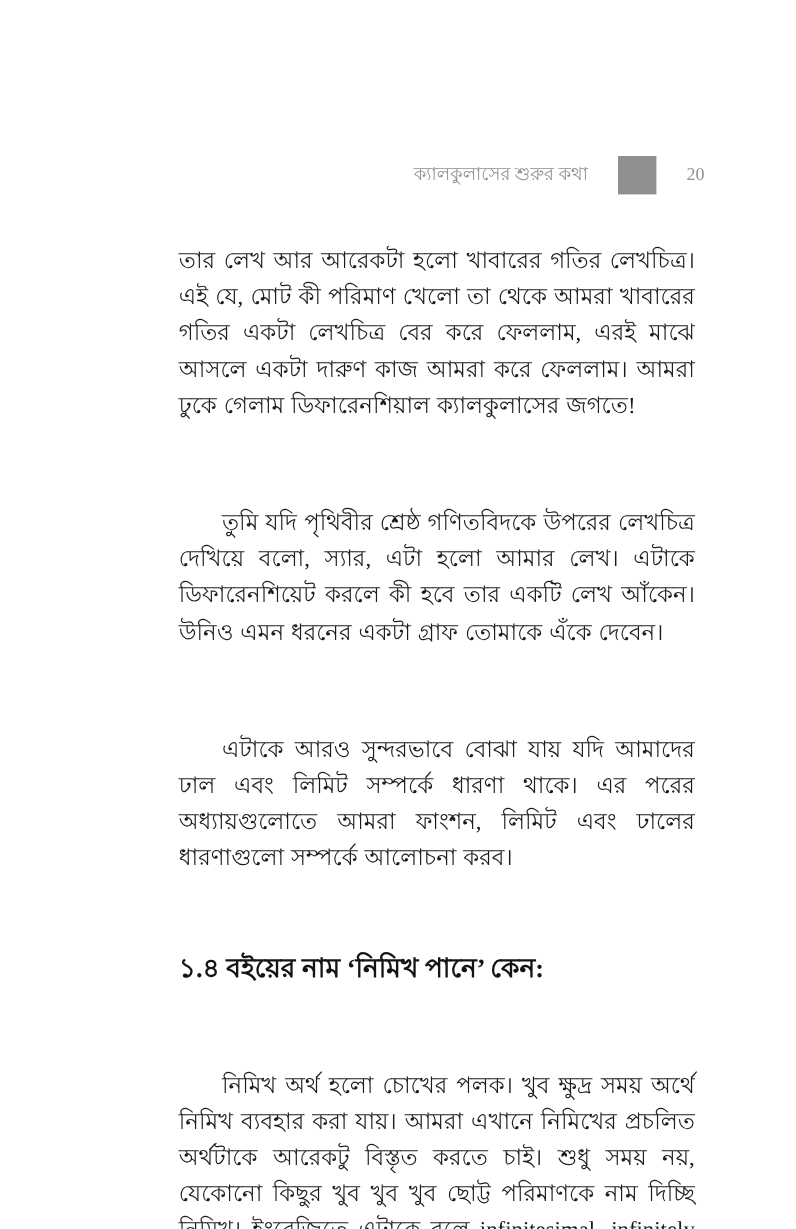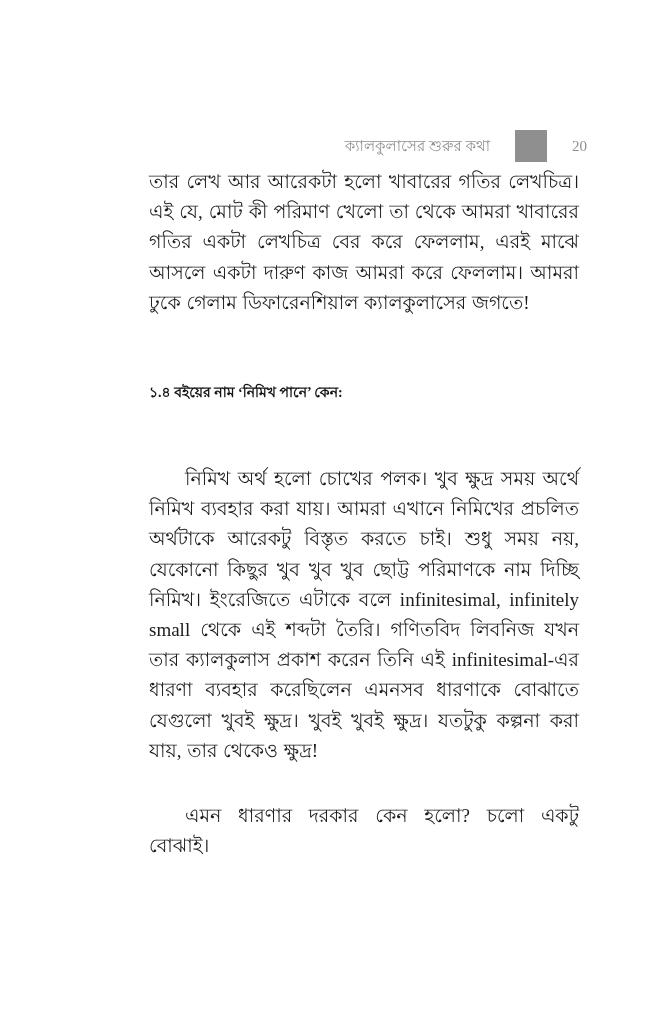--- a/index.html
+++ b/index.html
@@ -39,42 +39,45 @@
     top: 103px;
     left: 85px;
     width: 494px;
   }
   .para {
     font-size: 19px;
     line-height: 30.2px;
     text-align: justify;
     margin-bottom: 3px;
     word-spacing: 1px;
+    margin-top: 36px;
   }
   .para.indent { text-indent: 36px; }
   .section-heading {
-    font-size: 14px;
+    font-size: 22px;
     font-weight: bold;
     line-height: 32px;
     margin-top: 27px;
     margin-bottom: 23px;
     color: #141414;
   }
 </style>
 </head>
 <body>
 
 <div class="page">
 
   <div class="running-header">
     <span>ক্যালকুলাসের শুরুর কথা</span>
     <span class="sq-bullet"></span>
     <span>20</span>
   </div>
 
   <div class="content">
     <p class="para">তার লেখ আর আরেকটা হলো খাবারের গতির লেখচিত্র। এই যে, মোট কী পরিমাণ খেলো তা থেকে আমরা খাবারের গতির একটা লেখচিত্র বের করে ফেললাম, এরই মাঝে আসলে একটা দারুণ কাজ আমরা করে ফেললাম। আমরা ঢুকে গেলাম ডিফারেনশিয়াল ক্যালকুলাসের জগতে!</p>
+    <p class="para indent">তুমি যদি পৃথিবীর শ্রেষ্ঠ গণিতবিদকে উপরের লেখচিত্র দেখিয়ে বলো, স্যার, এটা হলো আমার লেখ। এটাকে ডিফারেনশিয়েট করলে কী হবে তার একটি লেখ আঁকেন। উনিও এমন ধরনের একটা গ্রাফ তোমাকে এঁকে দেবেন।</p>
+    <p class="para indent">এটাকে আরও সুন্দরভাবে বোঝা যায় যদি আমাদের ঢাল এবং লিমিট সম্পর্কে ধারণা থাকে। এর পরের অধ্যায়গুলোতে আমরা ফাংশন, লিমিট এবং ঢালের ধারণাগুলো সম্পর্কে আলোচনা করব।</p>
     <h2 class="section-heading">১.৪ বইয়ের নাম ‘নিমিখ পানে’ কেন:</h2>
     <p class="para indent">নিমিখ অর্থ হলো চোখের পলক। খুব ক্ষুদ্র সময় অর্থে নিমিখ ব্যবহার করা যায়। আমরা এখানে নিমিখের প্রচলিত অর্থটাকে আরেকটু বিস্তৃত করতে চাই। শুধু সময় নয়, যেকোনো কিছুর খুব খুব খুব ছোট্ট পরিমাণকে নাম দিচ্ছি নিমিখ। ইংরেজিতে এটাকে বলে infinitesimal, infinitely small থেকে এই শব্দটা তৈরি। গণিতবিদ লিবনিজ যখন তার ক্যালকুলাস প্রকাশ করেন তিনি এই infinitesimal-এর ধারণা ব্যবহার করেছিলেন এমনসব ধারণাকে বোঝাতে যেগুলো খুবই ক্ষুদ্র। খুবই খুবই ক্ষুদ্র। যতটুকু কল্পনা করা যায়, তার থেকেও ক্ষুদ্র!</p>
     <p class="para indent">এমন ধারণার দরকার কেন হলো? চলো একটু বোঝাই।</p>
   </div>
 
 </div>
 
 </body></html>

